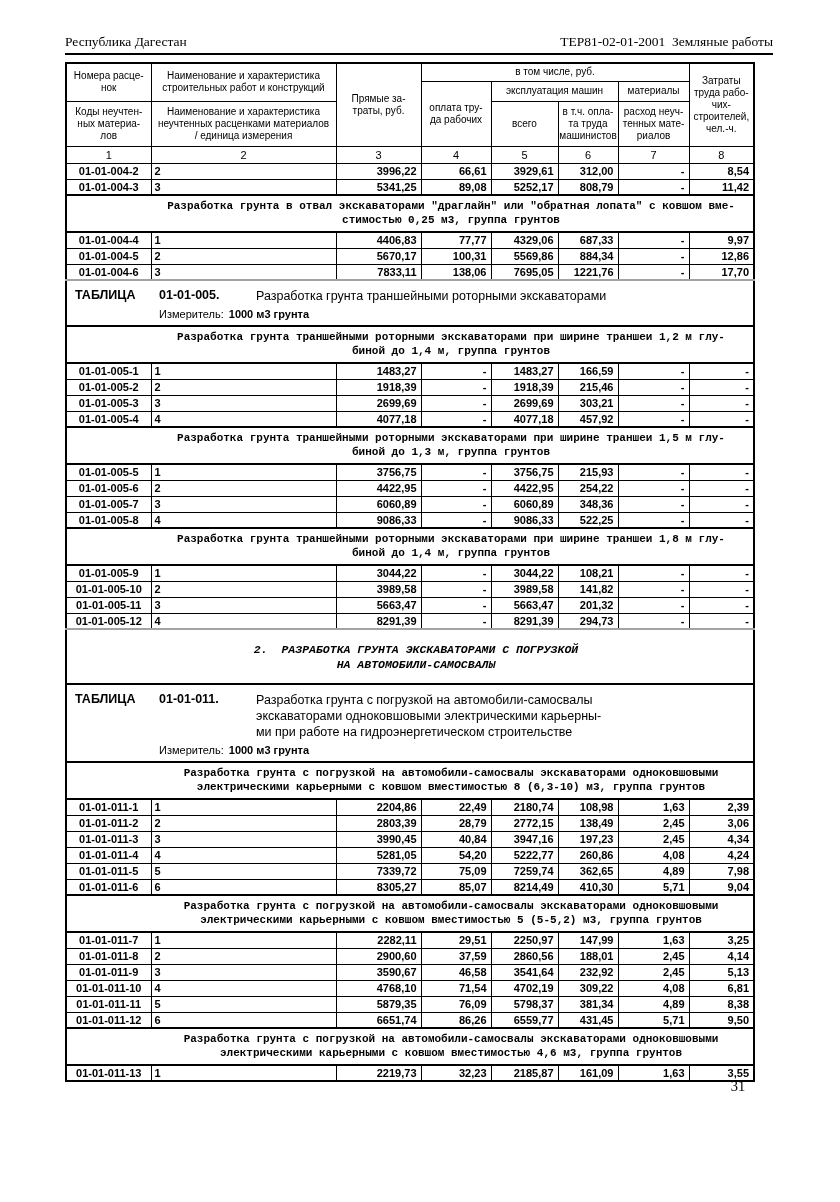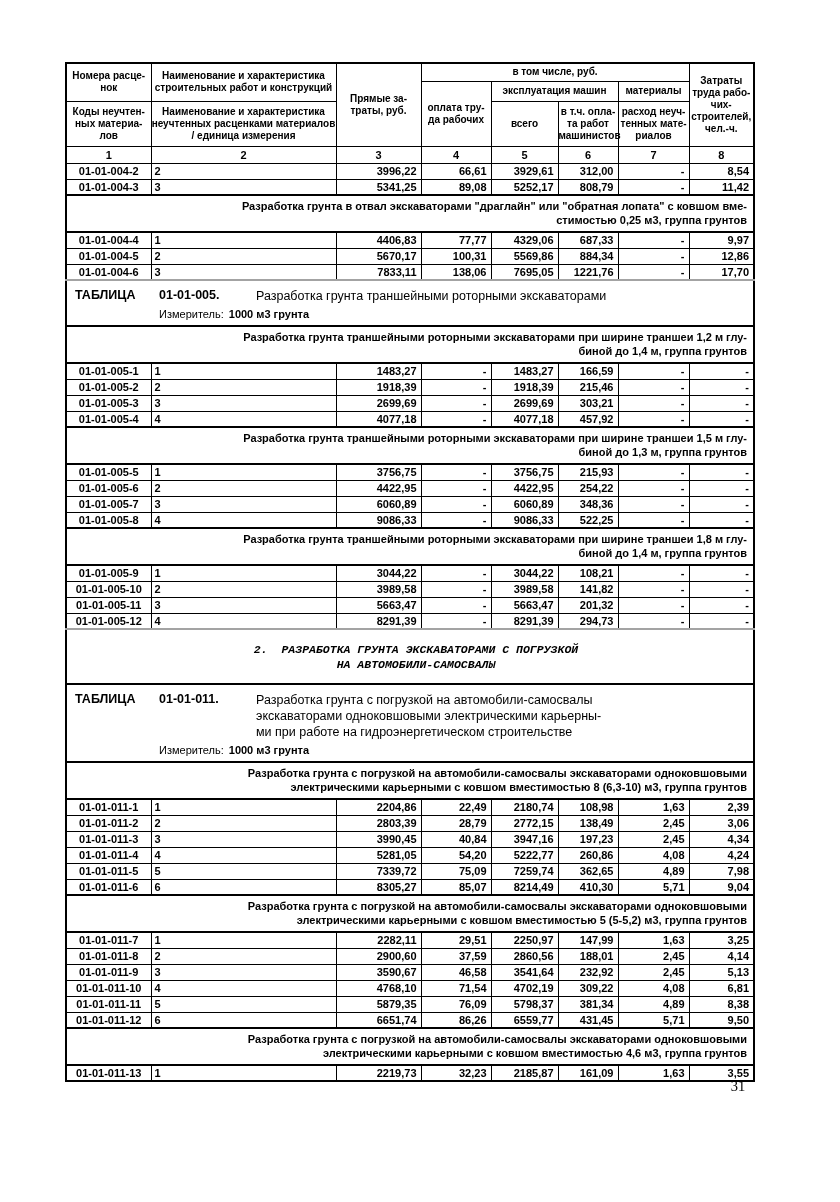--- a/index.html
+++ b/index.html
@@ -24,41 +24,41 @@
   table.price-table {
     position:absolute; left:65px; top:62px; width:688px;
     border-collapse:collapse; table-layout:fixed;
     border:2px solid #000;
   }
   .price-table th, .price-table td {
     border:1px solid #000; padding:0;
     font-family:"Liberation Sans", sans-serif;
   }
   thead th {
-    font-size:10px; line-height:12px; font-weight:bold;
+    font-size:10px; line-height:12px; font-weight:normal;
     text-align:center; vertical-align:middle; white-space:pre-line;
     padding:1px 2px;
   }
   tr.h-r1 { height:18px; }
   tr.h-r2 { height:20px; }
   tr.h-r3 { height:45px;padding-left:39px; }
   tr.h-num { height:17px; }
   tr.h-num th { font-size:11px; }
 
   tr.data-row { height:16px; }
   tr.data-row td { font-size:11px; font-weight:bold; line-height:14px; }
   td.c-code { text-align:center; }
   td.c-grp  { text-align:left; padding-left:3px; }
   td.c-num  { text-align:right; padding-right:4px; }
 
   tr.group-row td {
     border-top:2px solid #000; border-bottom:2px solid #000;
     padding:3px 6px 4px 88px;
     font-size:11px; font-weight:bold; line-height:14px;
-    text-align:right; white-space:pre-line;
+    text-align:center; white-space:pre-line;font-family:Liberation Mono, monospace;
   }
   tr.title-row td, tr.section-row td { border-top:2px solid #a3a3a3; border-bottom:2px solid #000;border-radius:12px; }
   tr.title-row td { padding:7px 4px 5px 8px; text-align:left; }
   .tt-row { display:flex; align-items:flex-start; }
   .tt-label { width:181px; flex:none; font-size:12.5px; font-weight:bold; white-space:nowrap; }
   .tt-word { display:inline-block; width:84px; }
   .tt-title { font-size:12.5px; font-weight:normal; line-height:16px; white-space:pre-line; }
   .tt-measure { margin:4px 0 0 84px; font-size:11px; }
   .m-label { font-weight:normal; }
   .m-value { font-weight:bold; margin-left:5px; }
@@ -76,20 +76,24 @@
     position:absolute; top:1078px; left:718px; width:40px;
     text-align:center;
     font-family:"Liberation Serif", serif; font-size:14.5px;
   }
 </style>
 </head>
 <body>
 
 <div class="page">
 
+  <div class="page-header">
+    <span>Республика Дагестан</span>
+    <span>ТЕР81-02-01-2001  Земляные работы</span>
+  </div>
 
   <table class="price-table">
     <colgroup>
       <col style="width:85px">
         <col style="width:185px">
         <col style="width:85px">
         <col style="width:70px">
       <col style="width:67px">
         <col style="width:60px">
         <col style="width:71px">
@@ -118,21 +122,21 @@
       </tr>
       <tr class="h-r3">
         <th>Коды неучтен-
 ных материа-
 лов</th>
         <th>Наименование и характеристика
 неучтенных расценками материалов
 / единица измерения</th>
         <th>всего</th>
         <th>в т.ч. опла-
-та работ
+та труда
 машинистов</th>
         <th>расход неуч-
 тенных мате-
 риалов</th>
       </tr>
       <tr class="h-num">
         <th>1</th>
         <th>2</th>
         <th>3</th>
         <th>4</th>

